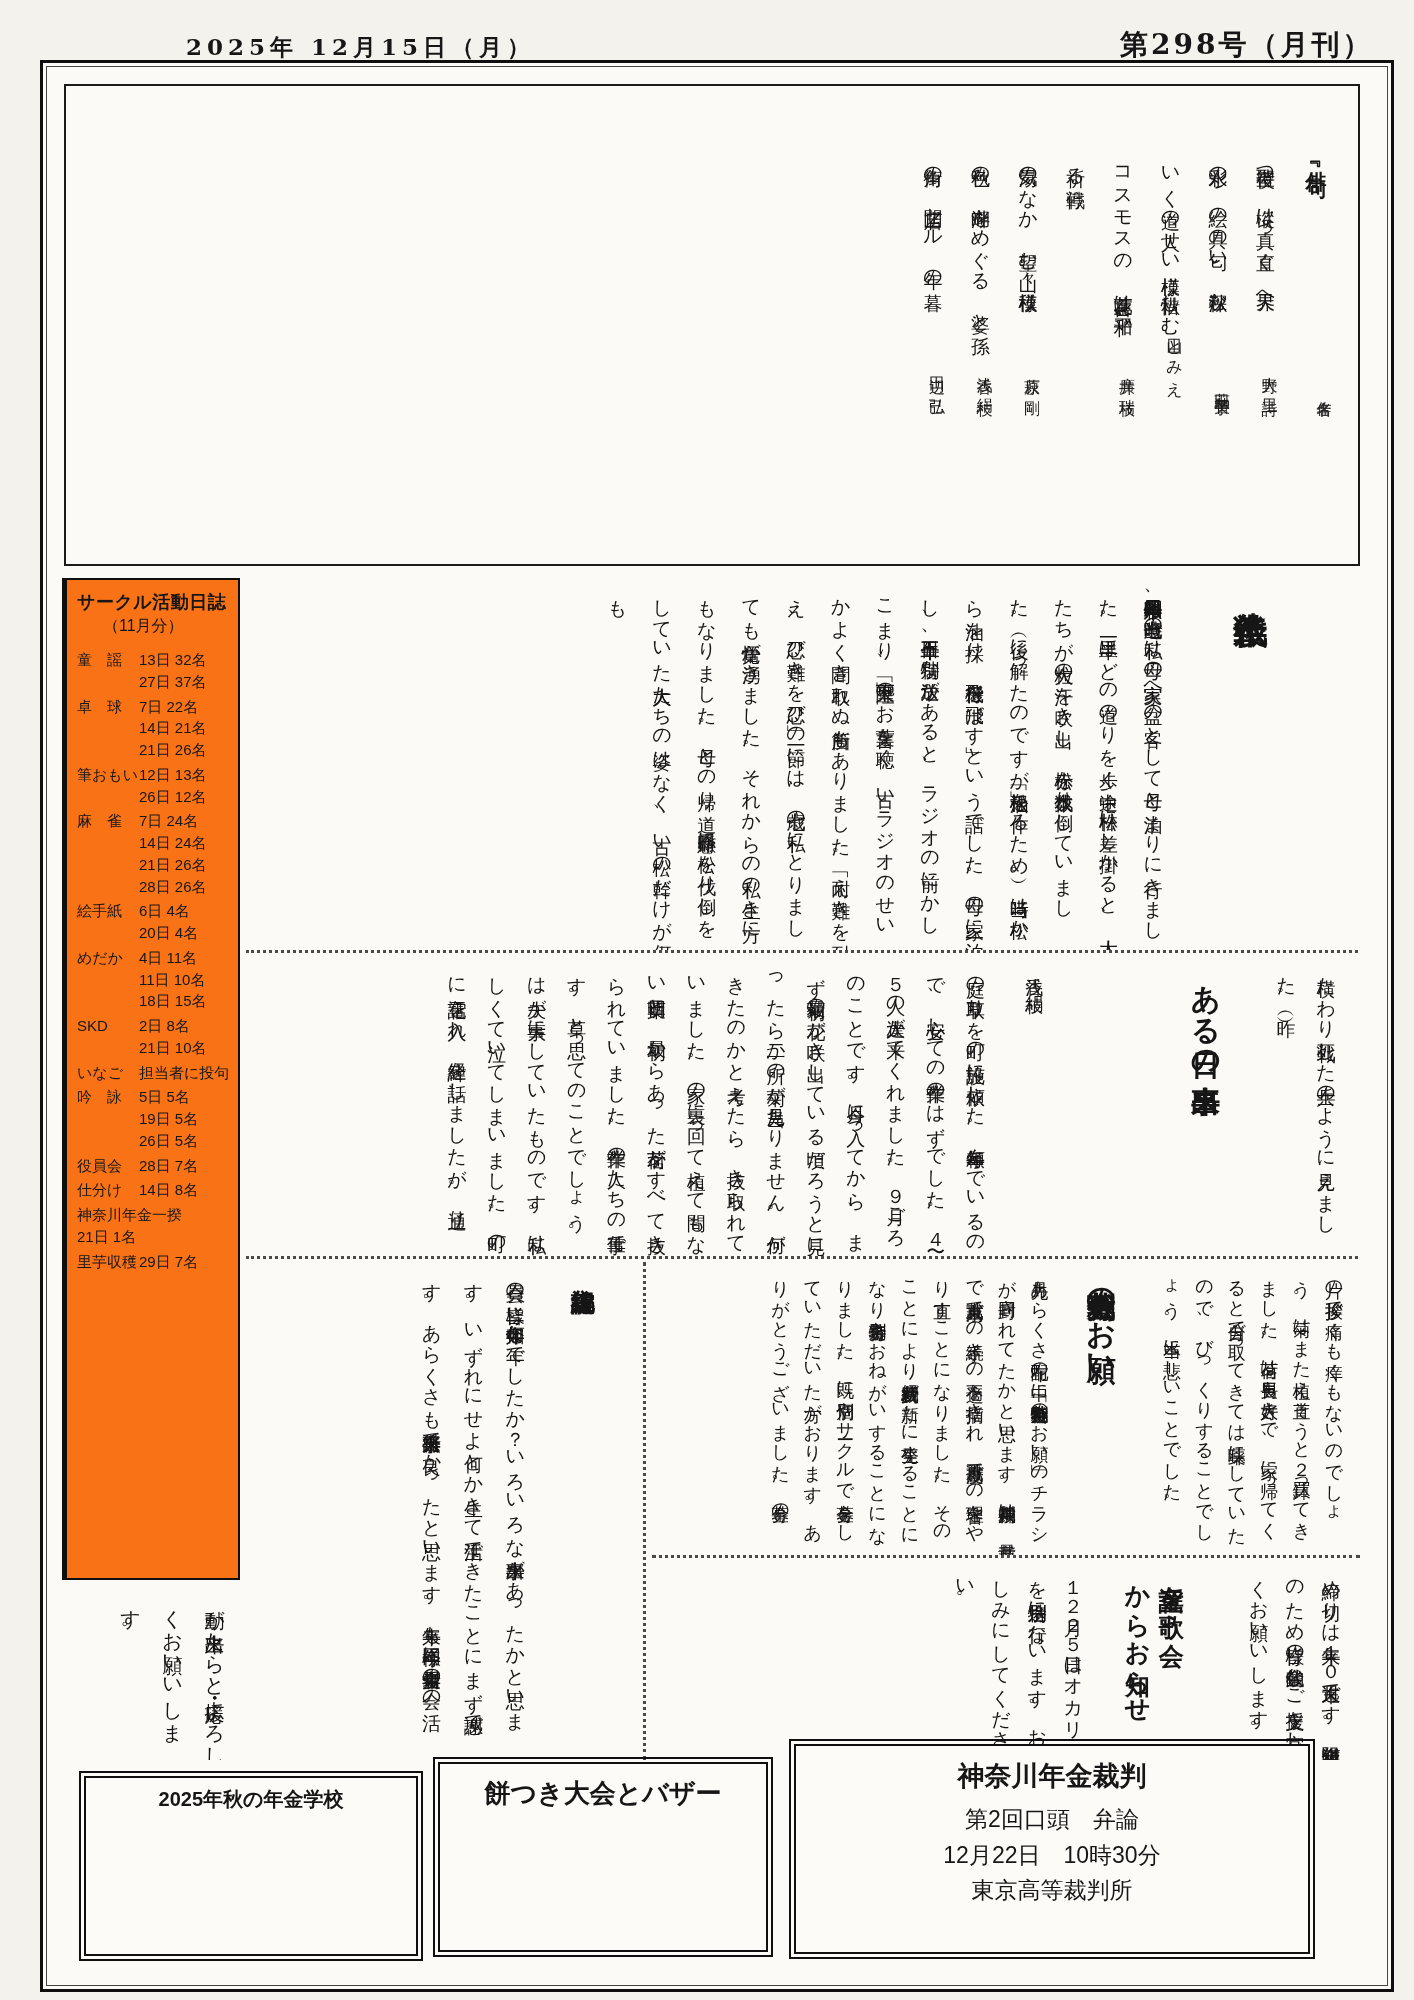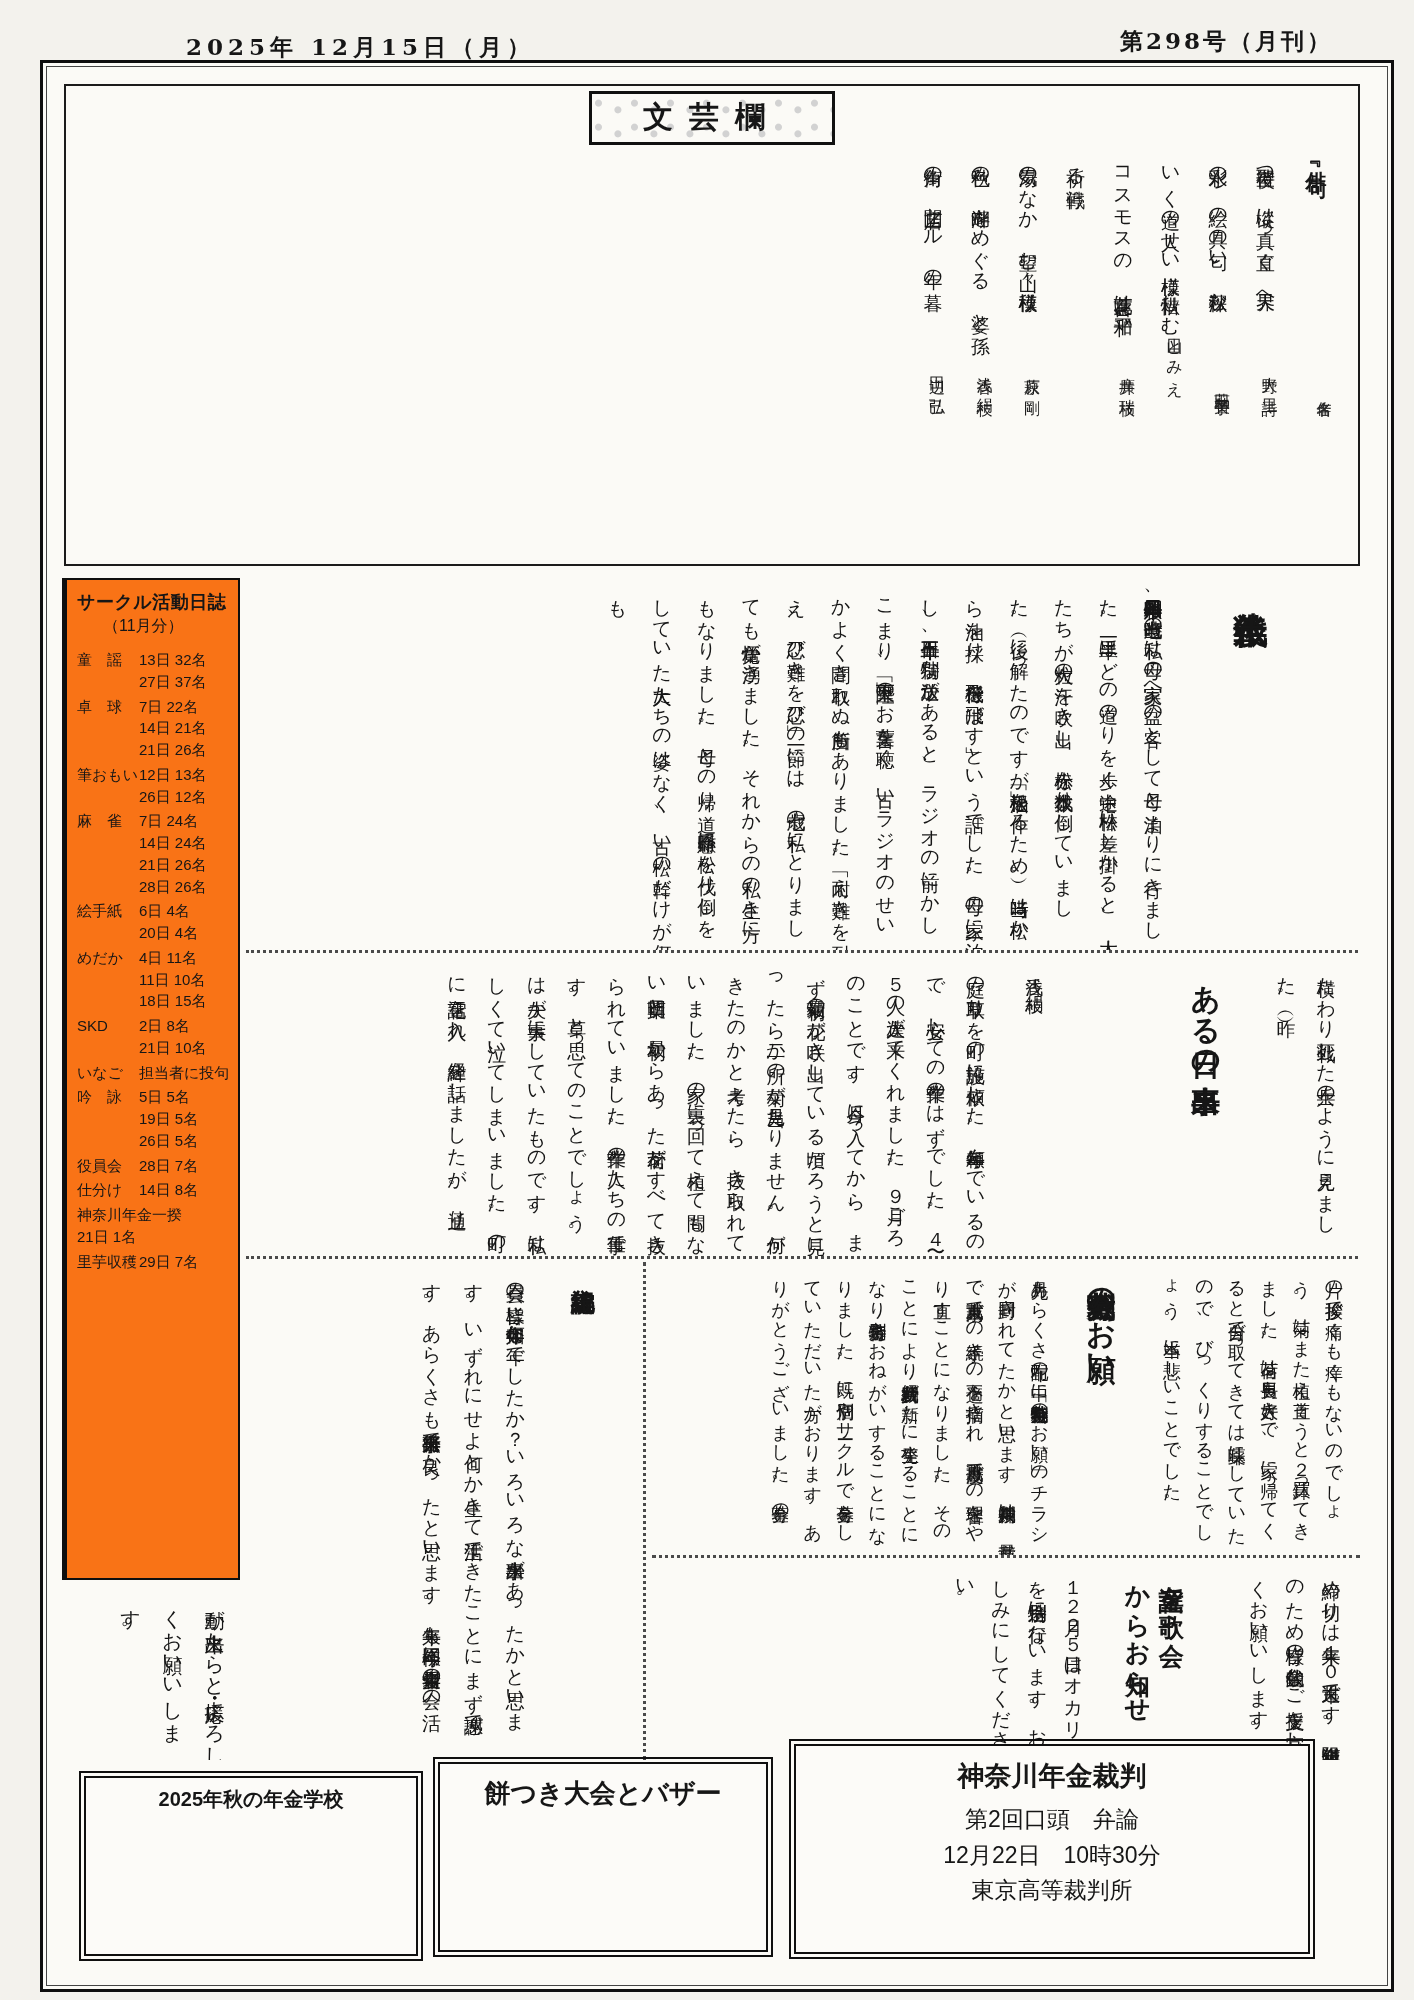--- a/index.html
+++ b/index.html
@@ -6,21 +6,21 @@
   body{
     width:1414px;height:2000px;position:relative;
     background:#f3f2ed;
     font-family:"DejaVu Serif", serif;
     color:#161616;
   }
   .vr{writing-mode:vertical-rl;}
 
   
   .hdr-date{position:absolute;left:186px;top:32px;font-size:23px;letter-spacing:5px;font-weight:600;}
-  .hdr-issue{position:absolute;left:1120px;top:26px;font-size:23px;letter-spacing:3px;font-weight:600;border-bottom:2px solid #0c4a6e;padding-bottom:3px;}
+  .hdr-issue{position:absolute;left:1120px;top:26px;font-size:28px;letter-spacing:3px;font-weight:600;border-bottom:2px solid #0c4a6e;padding-bottom:3px;}
 
   
   .page-frame{position:absolute;left:40px;top:60px;width:1348px;height:1926px;border:3px solid #0e0e0e;background:#fbfaf6;}
   .page-frame::before{content:"";position:absolute;inset:3px;border:1px solid #444;pointer-events:none;}
 
   
   .bungei{position:absolute;left:64px;top:84px;width:1292px;height:478px;border:2px solid #1b1b1b;background:#fbfaf6;}
   .bungei-title{
     position:absolute;left:50%;top:5px;transform:translateX(-50%);
     width:240px;height:48px;border:3px solid #101010;
@@ -90,23 +90,20 @@
 </style>
 </head>
 <body>
 
 <div class="hdr-date">2025年 12月15日（月）</div>
 <div class="hdr-issue">第298号（月刊）</div>
 
 <div class="page-frame"></div>
 
 <section class="bungei">
-  <div class="bungei-title">
-    <span>文芸欄</span>
-  </div>
   <div class="bungei-flow vr">
 
     <div class="poem-sec">
       <div class="sec-head">
         <span class="sec-title">『俳 句』</span>
         <span class="sec-authors">作者名</span>
       </div>
       <div class="poem">
           <span class="ptext">聖夜待つ　樅は真っ直ぐ　天界へ</span>
           <span class="pauthor">大野　里詩</span>

